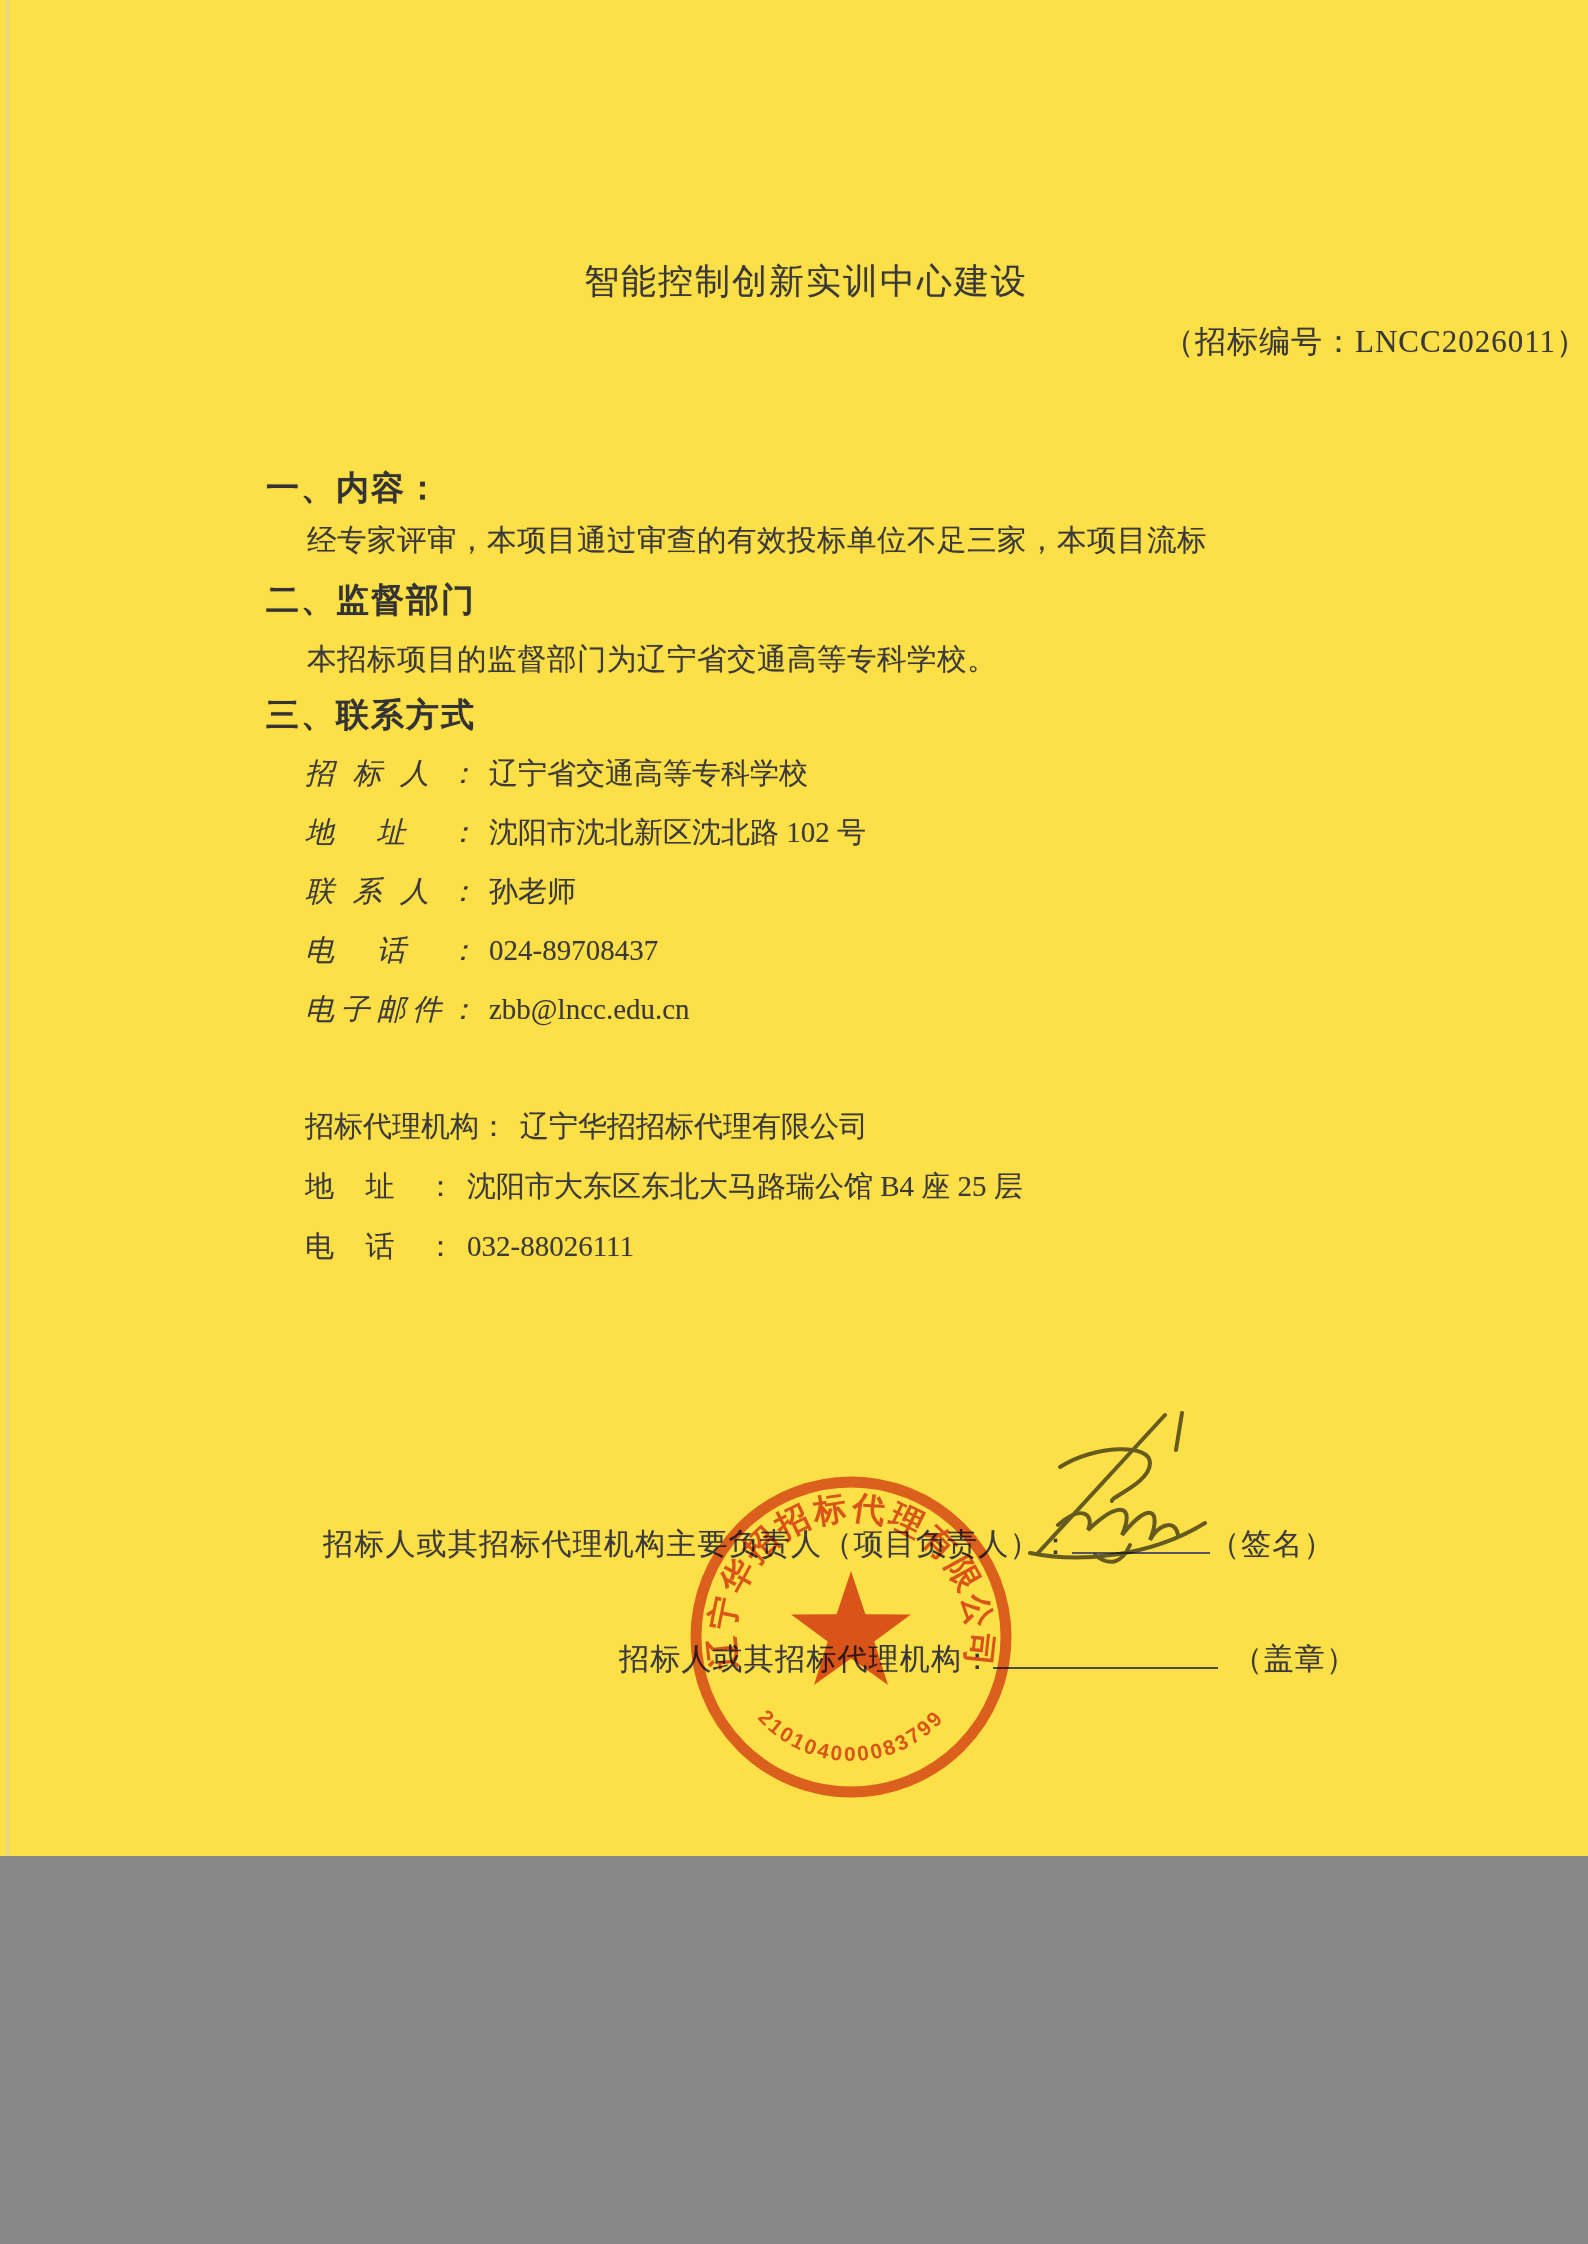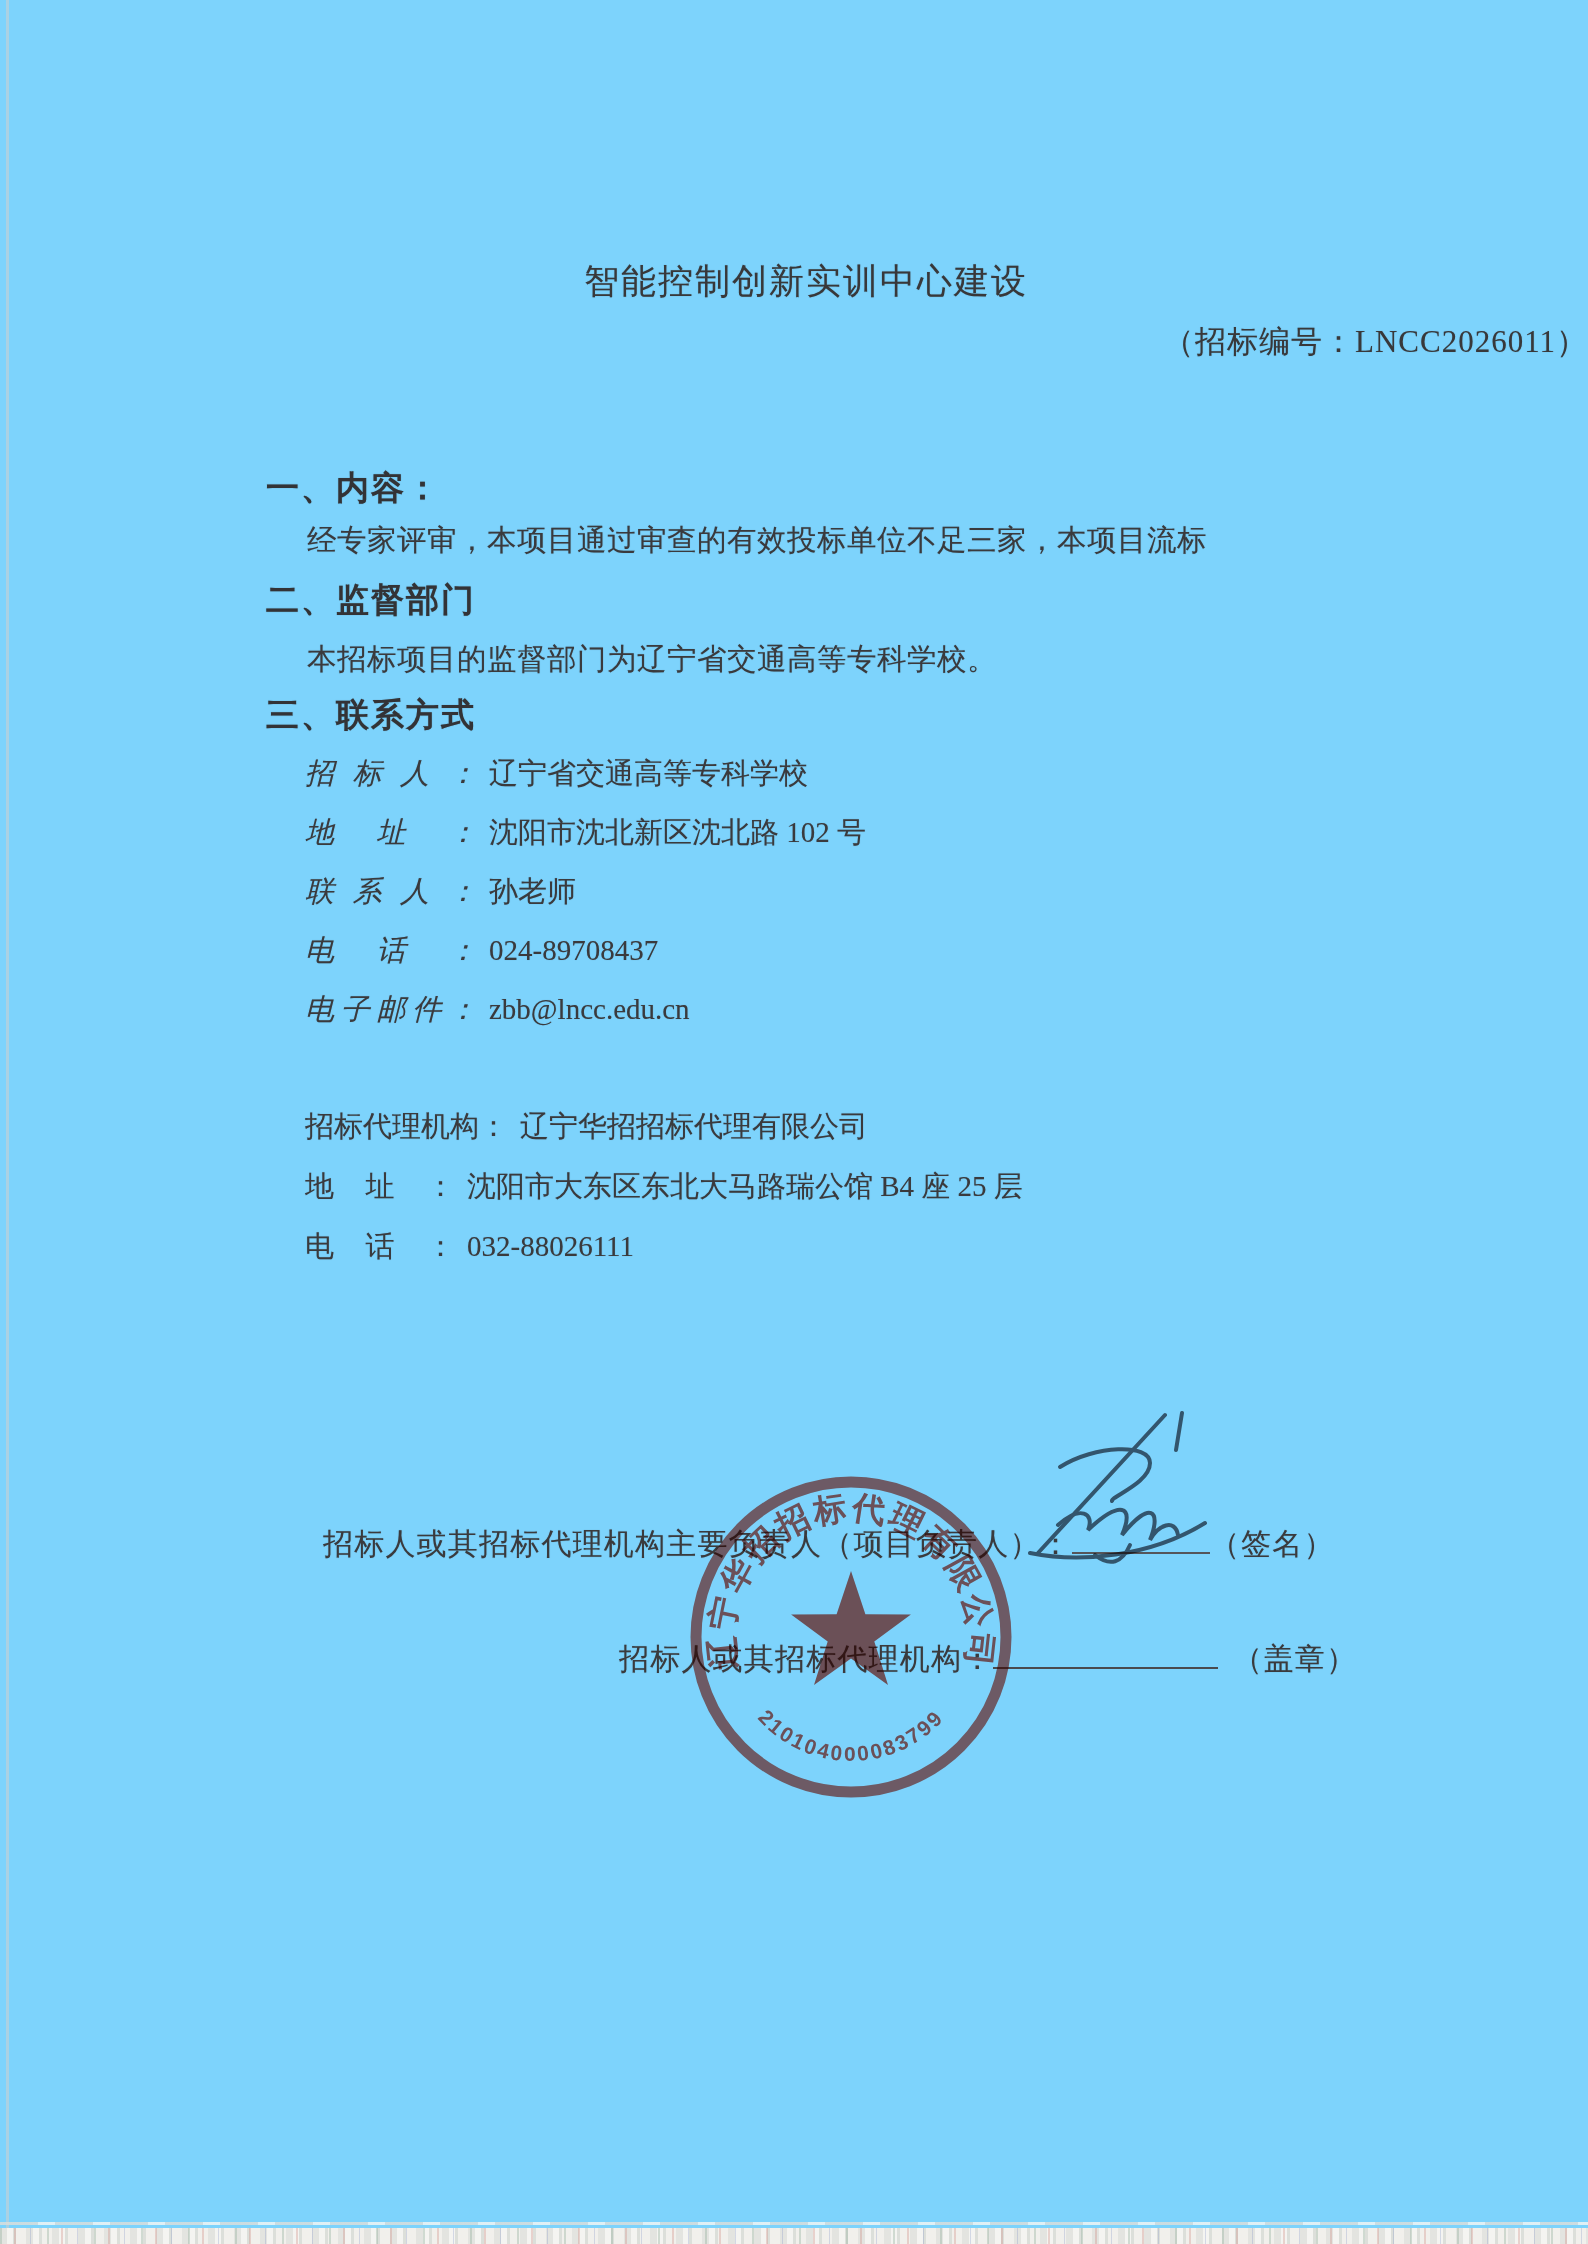--- a/index.html
+++ b/index.html
@@ -1,20 +1,20 @@
 <!DOCTYPE html>
 <html><head>
 <meta charset="utf-8">
 <style>
   html,body{margin:0;padding:0;background:#888;}
   .page{
     position:relative;
-    width:1588px;height:2244px;
+    width:1588px;height:1856px;
     margin:0 auto;
-    background:#7dd3fc;
+    background:#fde047;
     overflow:hidden;
     font-family:"Liberation Serif","DejaVu Serif",serif;
     color:#3d3d40;
   }
   .abs{position:absolute;}
   .doc-title{
     top:258px;left:24px;width:1564px;
     text-align:center;font-size:35px;letter-spacing:2px;color:#38383a;
     text-shadow:0 0 1px rgba(40,40,40,.35);
   }

